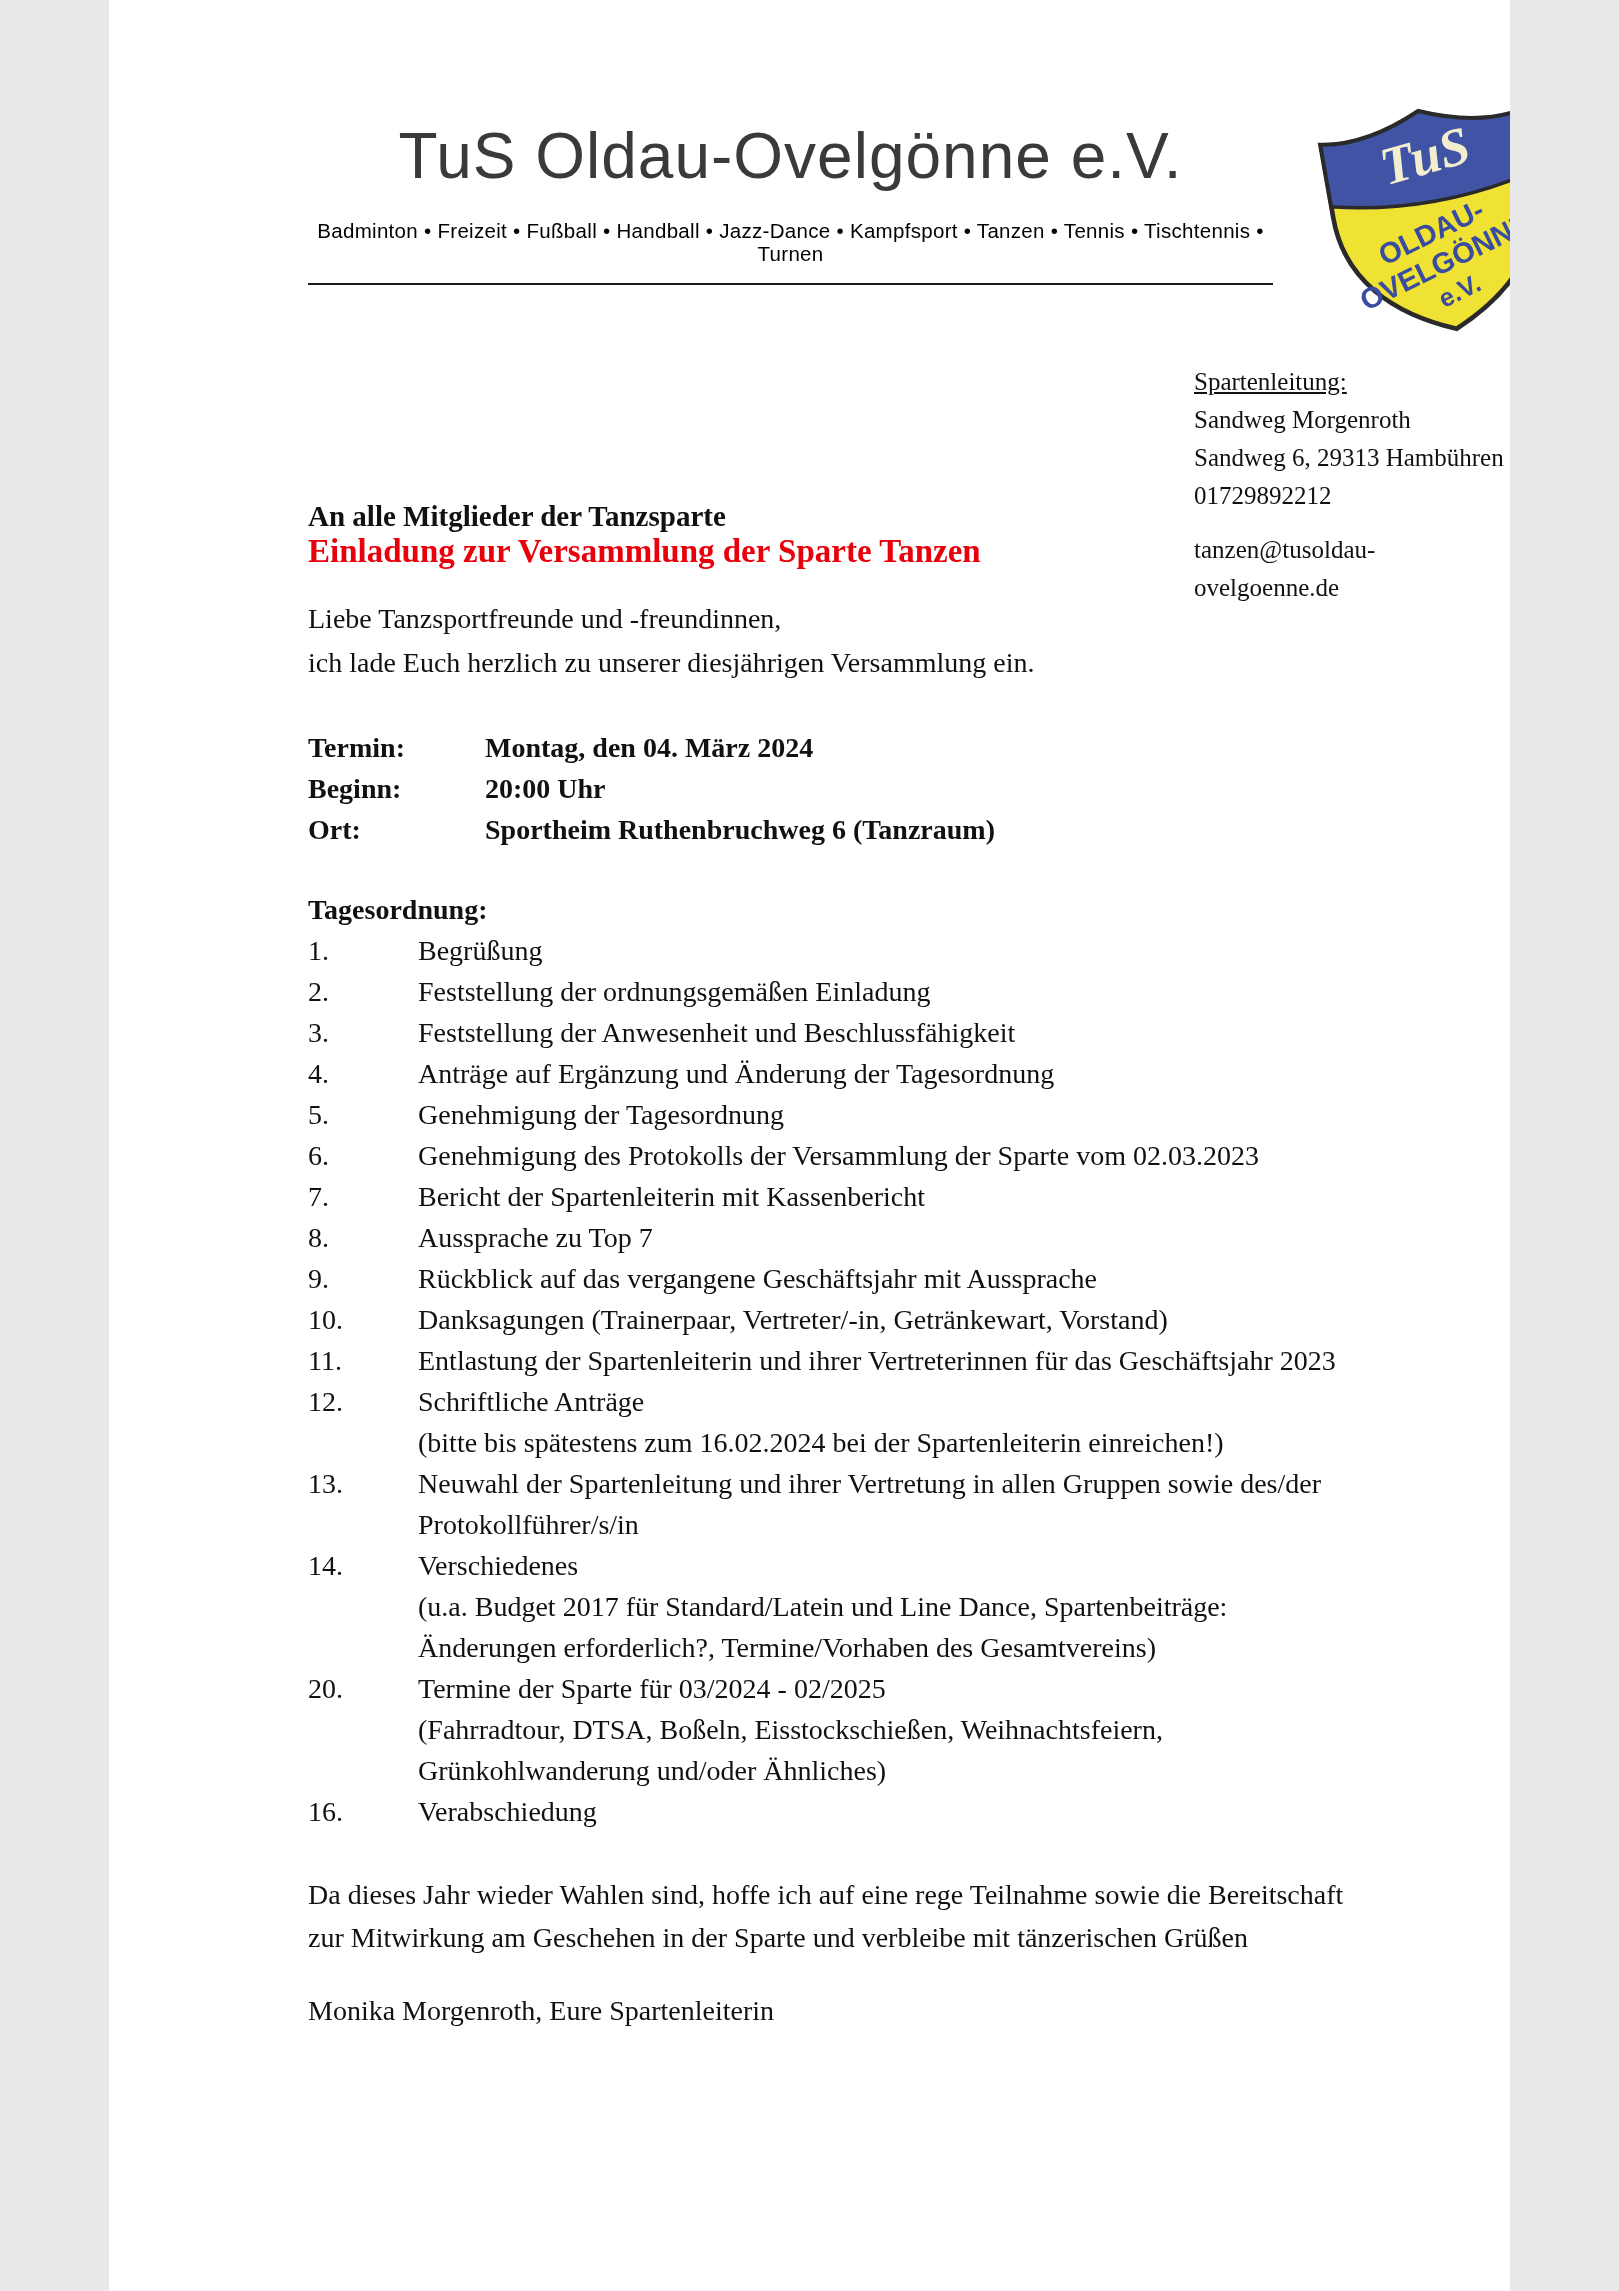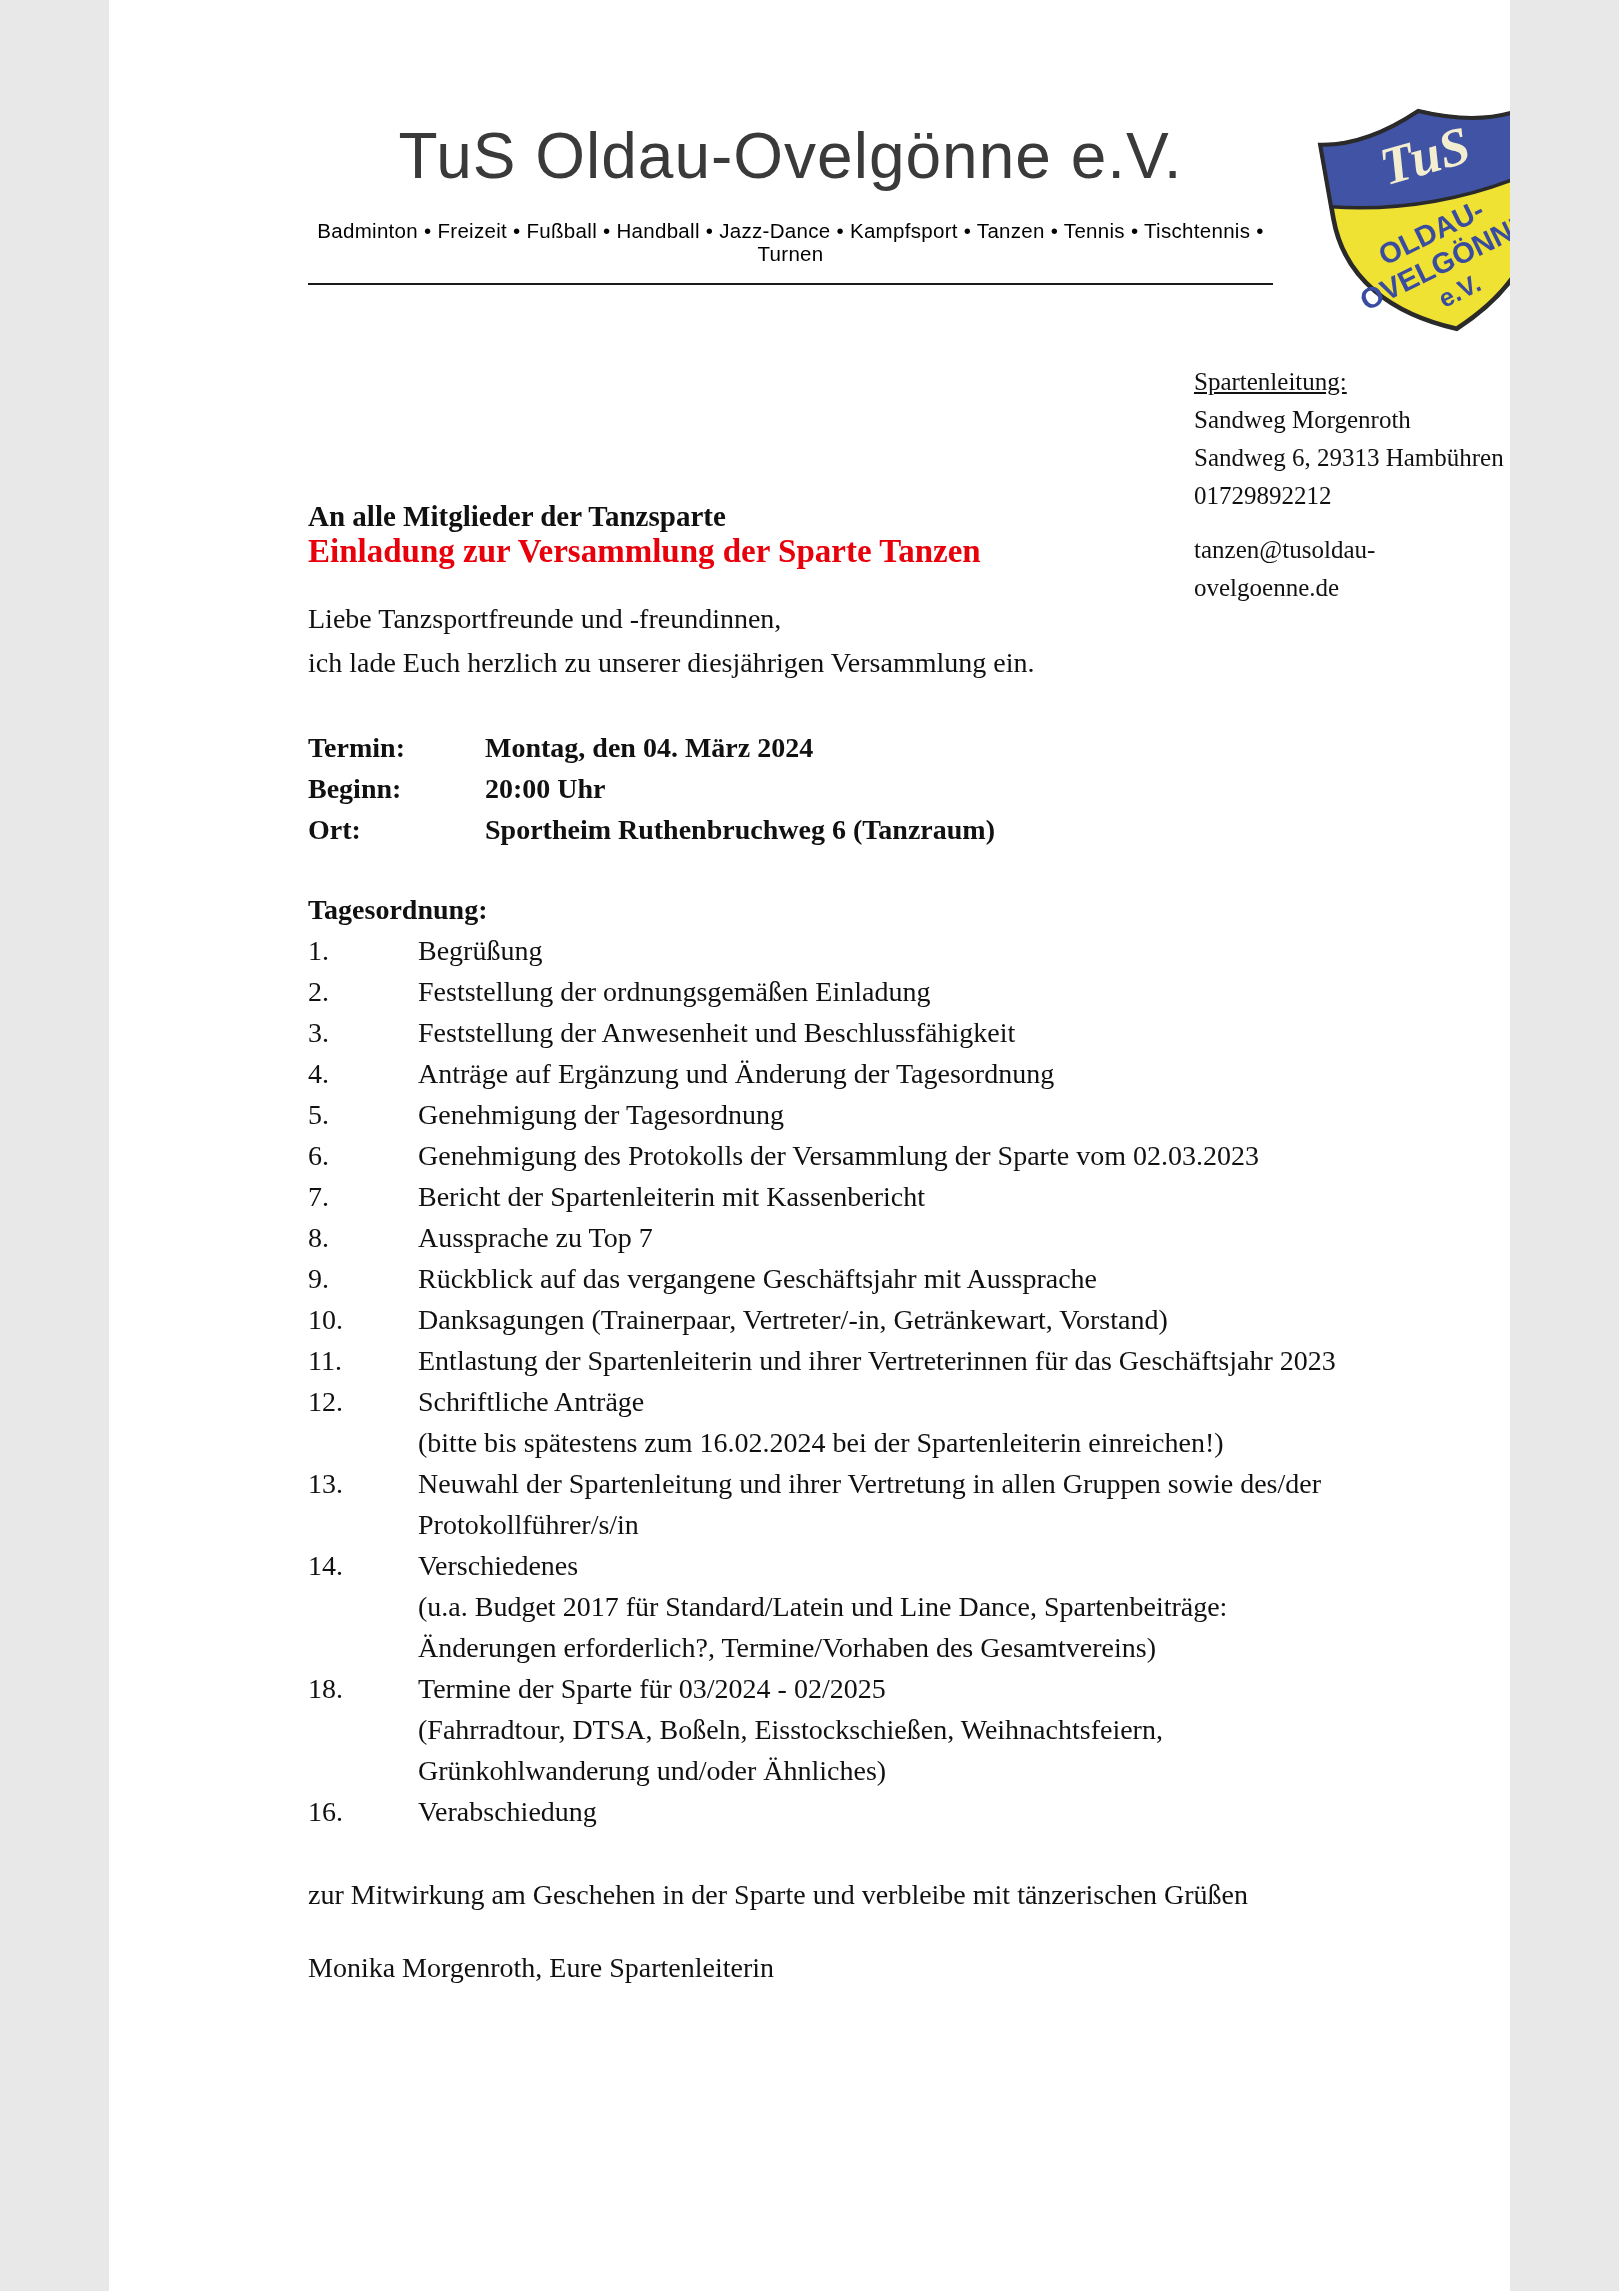--- a/index.html
+++ b/index.html
@@ -184,38 +184,39 @@
         </div>
       <div class="agenda-row">
           <span class="agenda-num"></span>
           <span>(u.a. Budget 2017 für Standard/Latein und Line Dance, Spartenbeiträge:</span>
         </div>
       <div class="agenda-row">
           <span class="agenda-num"></span>
           <span>Änderungen erforderlich?, Termine/Vorhaben des Gesamtvereins)</span>
         </div>
       <div class="agenda-row">
-          <span class="agenda-num">18.</span>
+          <span class="agenda-num">20.</span>
           <span>Termine der Sparte für 03/2024 - 02/2025</span>
         </div>
       <div class="agenda-row">
           <span class="agenda-num"></span>
           <span>(Fahrradtour, DTSA, Boßeln, Eisstockschießen, Weihnachtsfeiern,</span>
         </div>
       <div class="agenda-row">
           <span class="agenda-num"></span>
           <span>Grünkohlwanderung und/oder Ähnliches)</span>
         </div>
       <div class="agenda-row">
           <span class="agenda-num">16.</span>
           <span>Verabschiedung</span>
         </div>
     </div>
 
     <div class="closing">
+      <div>Da dieses Jahr wieder Wahlen sind, hoffe ich auf eine rege Teilnahme sowie die Bereitschaft</div>
       <div>zur Mitwirkung am Geschehen in der Sparte und verbleibe mit tänzerischen Grüßen</div>
     </div>
 
     <div class="signature">Monika Morgenroth, Eure Spartenleiterin</div>
 
   </div>
 </div>
 
 
 </body></html>

